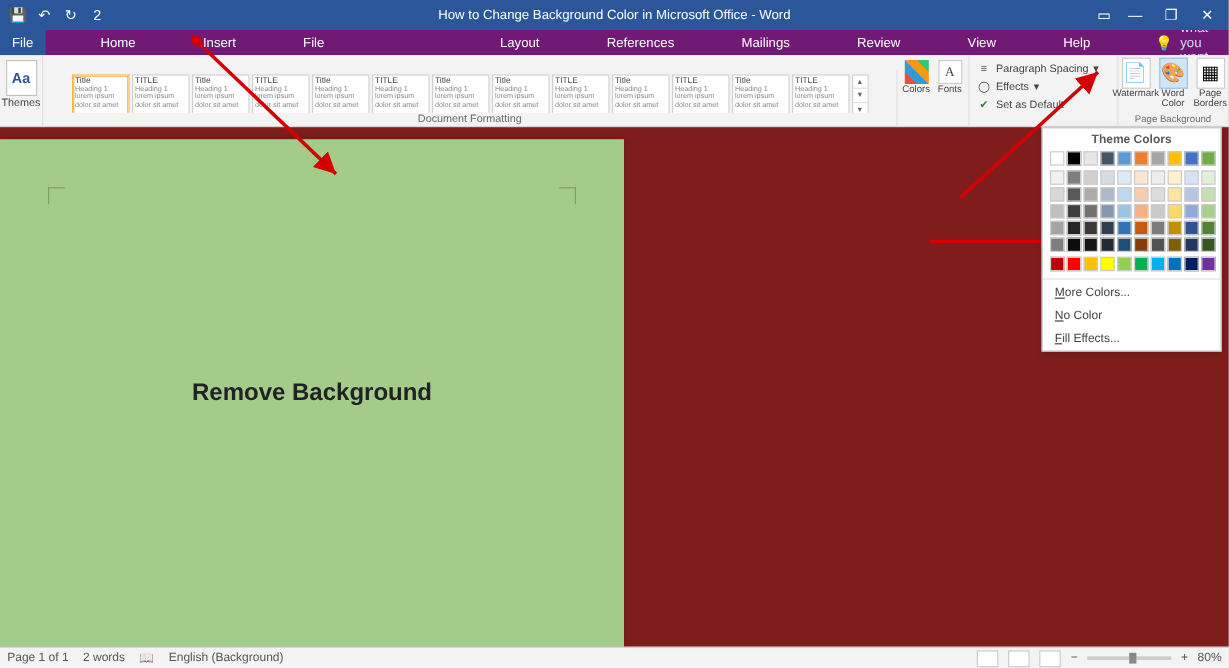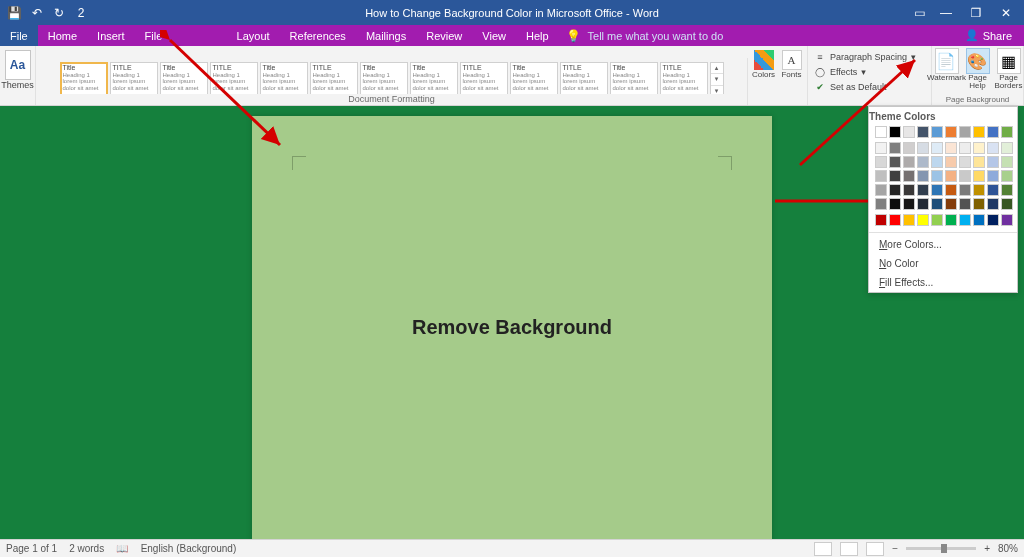--- a/index.html
+++ b/index.html
@@ -8,21 +8,21 @@
 
 .titlebar { height:25px; background:#2b579a; color:#fff; display:flex; align-items:center; font-size:11px; position:relative; }
 .qat { display:flex; align-items:center; gap:4px; padding:0 6px; }
 .qat-btn { width:18px; height:18px; display:flex; align-items:center; justify-content:center; color:#fff; font-size:12px; }
 .title-center { position:absolute; left:50%; transform:translateX(-50%); white-space:nowrap; }
 .win-controls { margin-left:auto; display:flex; align-items:center; gap:2px; padding-right:4px; }
 .win-btn { width:28px; height:22px; display:flex; align-items:center; justify-content:center; font-size:12px; }
 .win-btn.ribbon-toggle { width:20px; }
 
 
-.tabstrip { height:21px; background:#a21caf; color:#fff; display:flex; align-items:stretch; font-size:11px; }
+.tabstrip { height:21px; background:#701a75; color:#fff; display:flex; align-items:stretch; font-size:11px;gap:36px; }
 .tab { padding:0 10px; display:flex; align-items:center; }
 .tab.file { background:#2b579a; }
 .tab.active { background:#fff; color:#2b579a;margin-top:48px; }
 .tellme { display:flex; align-items:center; gap:6px; margin-left:8px; color:#cfe0f4; }
 .tellme span.bulb { font-size:12px; }
 .share { margin-left:auto; padding:0 12px; display:flex; align-items:center; gap:4px; }
 
 
 .ribbon { height:60px; background:#f3f3f3; border-bottom:1px solid #d4d4d4; display:flex; position:relative; }
 .group { border-right:1px solid #e1e1e1; display:flex; flex-direction:column; align-items:center; padding:2px 4px 0; }
@@ -54,30 +54,30 @@
 
 .bg-grp { width:92px; padding:2px 2px 0; }
 .bg-btns { display:flex; gap:1px; }
 .bg-btn { display:flex; flex-direction:column; align-items:center; width:30px; }
 .bg-btn .ic { width:24px; height:26px; border:1px solid #ccc; background:#fff; display:flex; align-items:center; justify-content:center; }
 .bg-btn .lb { font-size:8px; color:#444; text-align:center; line-height:1; }
 .bg-btn.active .ic { background:#cde6f7; border-color:#9ac3e6; }
 
 
 .color-dd { position:absolute; top:60px; right:6px; width:150px; background:#fff; border:1px solid #c6c6c6; box-shadow:0 2px 6px rgba(0,0,0,.2); z-index:50; font-size:10px; }
-.color-dd .hdr { padding:4px 0; font-weight:600; color:#5a5a5a; font-size:10px; }
+.color-dd .hdr { padding:4px 20px; font-weight:600; color:#5a5a5a; font-size:10px;text-align:center; }
 .swatches { display:grid; grid-template-columns:repeat(10,12px); gap:2px; padding:0 6px 4px; }
 .sw { width:12px; height:12px; border:1px solid #ccc; }
 .swatches.shades { gap:2px 2px; }
 .color-dd .menuitem { padding:4px 10px; color:#444; }
 .color-dd .menuitem .u { text-decoration:underline; }
 .color-dd .sep { height:1px; background:#e0e0e0; margin:2px 0; }
 
 
-.canvas-area { position:absolute; top:106px; left:0; right:0; bottom:18px; background:#15803d; display:flex; justify-content:center; overflow:hidden; }
+.canvas-area { position:absolute; top:106px; left:0; right:0; bottom:18px; background:#7f1d1d; display:flex; justify-content:flex-start; overflow:hidden; }
 .page { width:520px; height:650px; background:#a5cb8a; margin-top:10px; box-shadow:0 0 6px rgba(0,0,0,.2); position:relative; }
 .page-text { position:absolute; top:200px; width:100%; text-align:center; font-size:20px; font-weight:600; color:#222; }
 .crop { position:absolute; width:14px; height:14px; border:1px solid #7e9e69; }
 .crop.tl { top:40px; left:40px; border-right:none; border-bottom:none; }
 .crop.tr { top:40px; right:40px; border-left:none; border-bottom:none; }
 
 
 .arrow { position:absolute; pointer-events:none; z-index:40; }
 
 
@@ -191,21 +191,21 @@
   </div>
 
   <div class="group bg-grp">
     <div class="bg-btns">
       <div class="bg-btn">
         <div class="ic">📄</div>
         <div class="lb">Watermark</div>
       </div>
       <div class="bg-btn active">
         <div class="ic">🎨</div>
-        <div class="lb">Page Help</div>
+        <div class="lb">Word Color</div>
       </div>
       <div class="bg-btn">
         <div class="ic">▦</div>
         <div class="lb">Page Borders</div>
       </div>
     </div>
     <div class="group-label" style="font-size:8px">Page Background</div>
   </div>
 
   <div class="color-dd">

